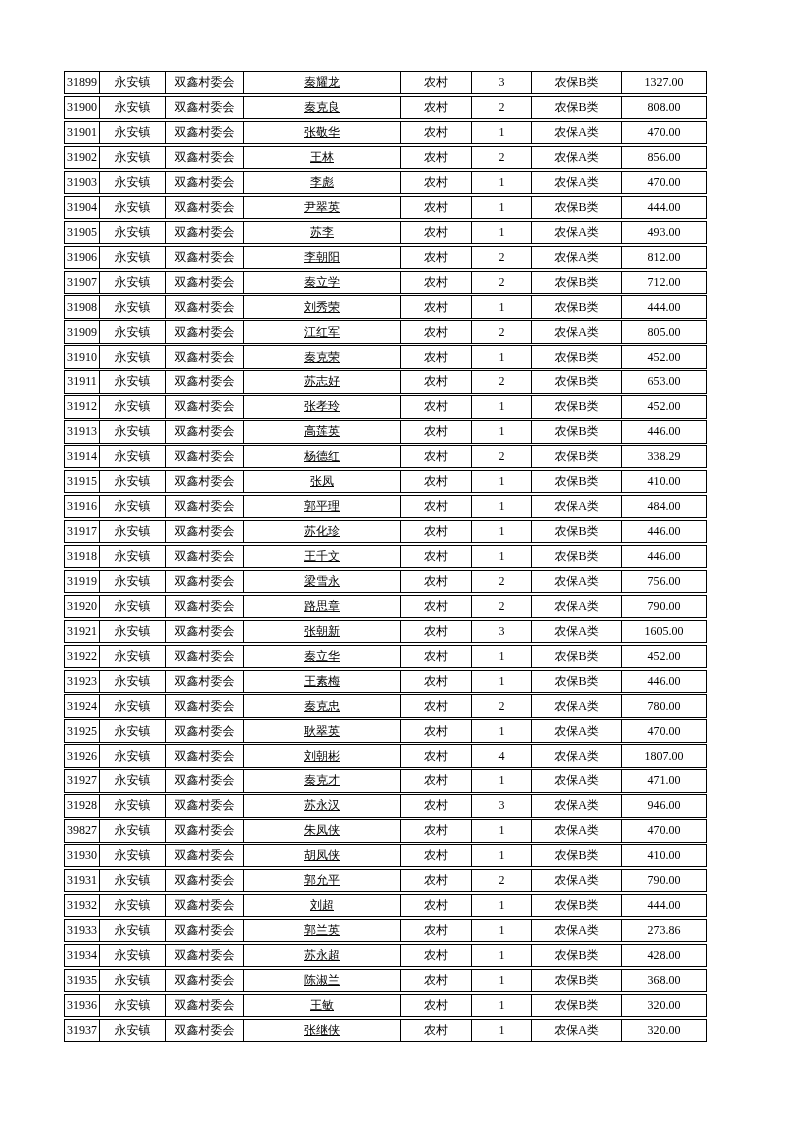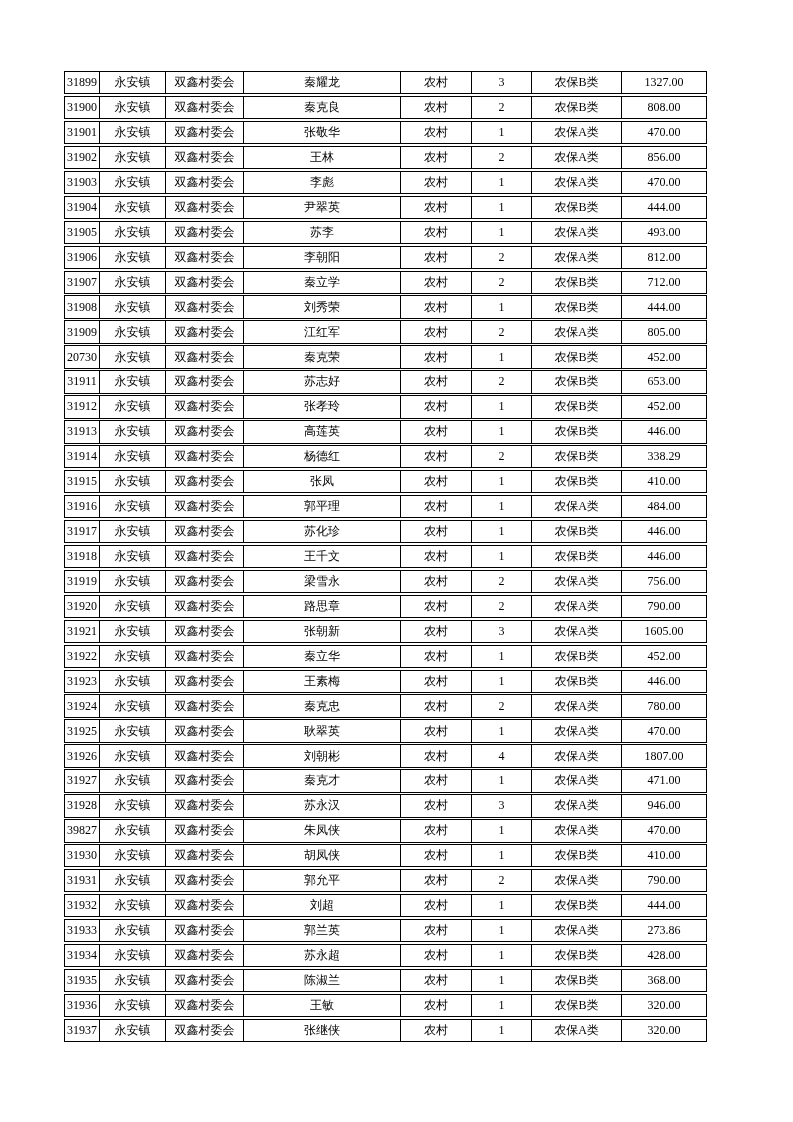--- a/index.html
+++ b/index.html
@@ -41,21 +41,21 @@
     align-items: center;
     justify-content: center;
     font-size: 12px;
     color: var(--text-color);
     white-space: nowrap;
     overflow: hidden;
   }
   .c0 { width: 35px; }
   .c1 { width: 66px; }
   .c2 { width: 78px; }
-  .c3 { width: 157px; }
+  .c3 { width: 157px; text-decoration: underline; }
   .c4 { width: 71px; }
   .c5 { width: 60px; }
   .c6 { width: 90px; font-family: Liberation Serif, serif; }
   .c7 { width: 84px; border-right: none; }
 </style>
 </head>
 <body>
 
 <div class="page">
   <div class="table-wrap">
@@ -174,21 +174,21 @@
     <div class="cell c1">永安镇</div>
     <div class="cell c2">双鑫村委会</div>
     <div class="cell c3">江红军</div>
     <div class="cell c4">农村</div>
     <div class="cell c5">2</div>
     <div class="cell c6">农保A类</div>
     <div class="cell c7">805.00</div>
   </div>
 
   <div class="trow">
-    <div class="cell c0">20730</div>
+    <div class="cell c0">31910</div>
     <div class="cell c1">永安镇</div>
     <div class="cell c2">双鑫村委会</div>
     <div class="cell c3">秦克荣</div>
     <div class="cell c4">农村</div>
     <div class="cell c5">1</div>
     <div class="cell c6">农保B类</div>
     <div class="cell c7">452.00</div>
   </div>
 
   <div class="trow">

